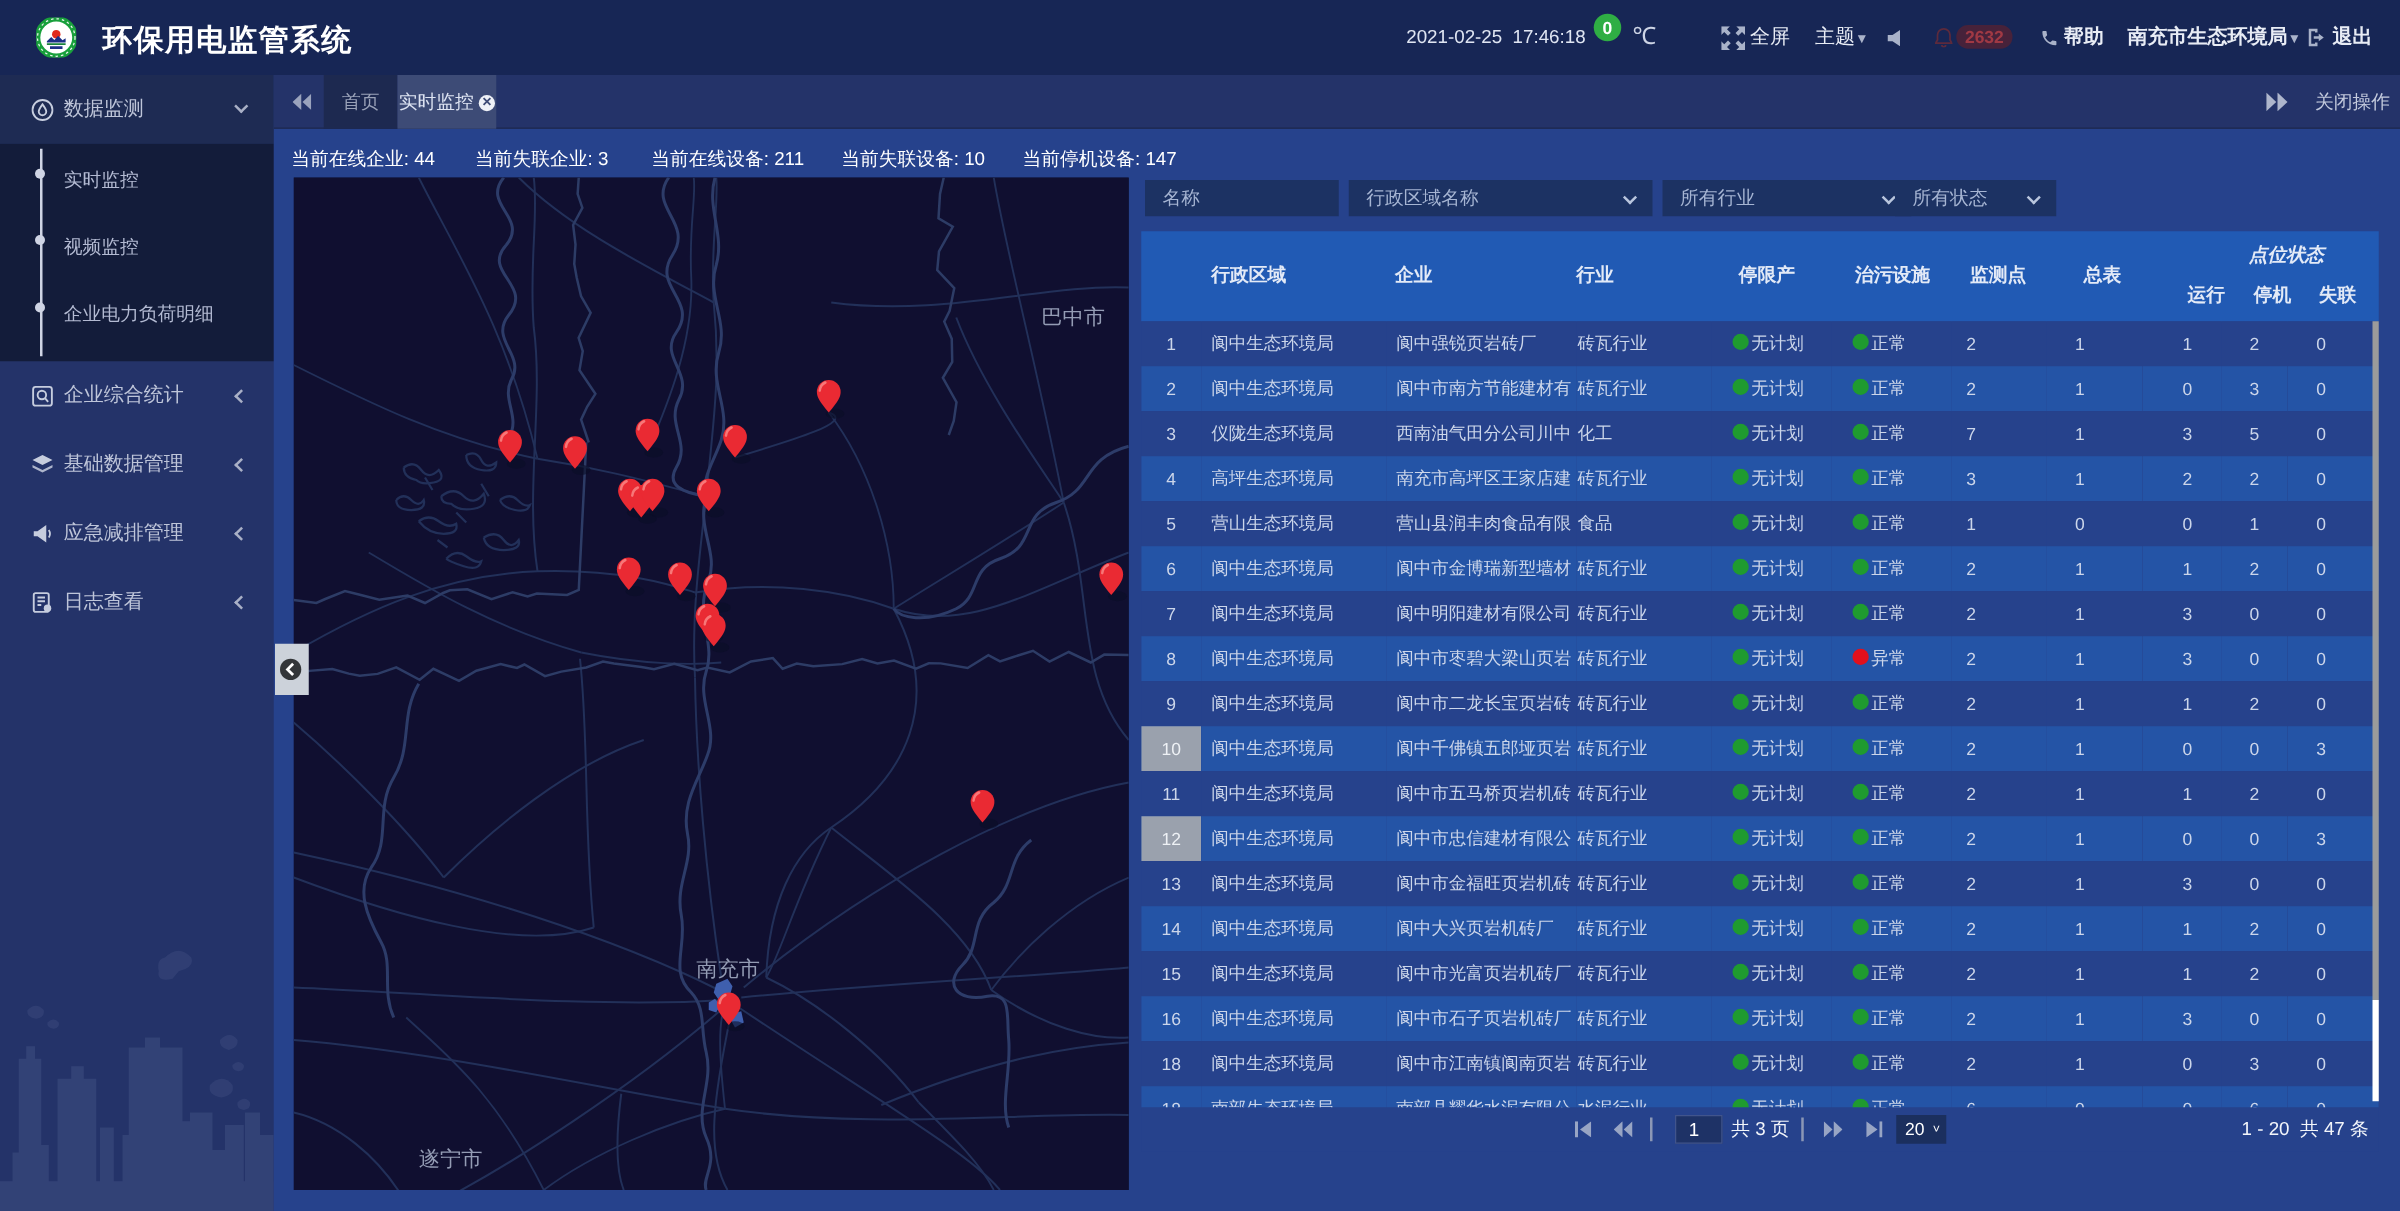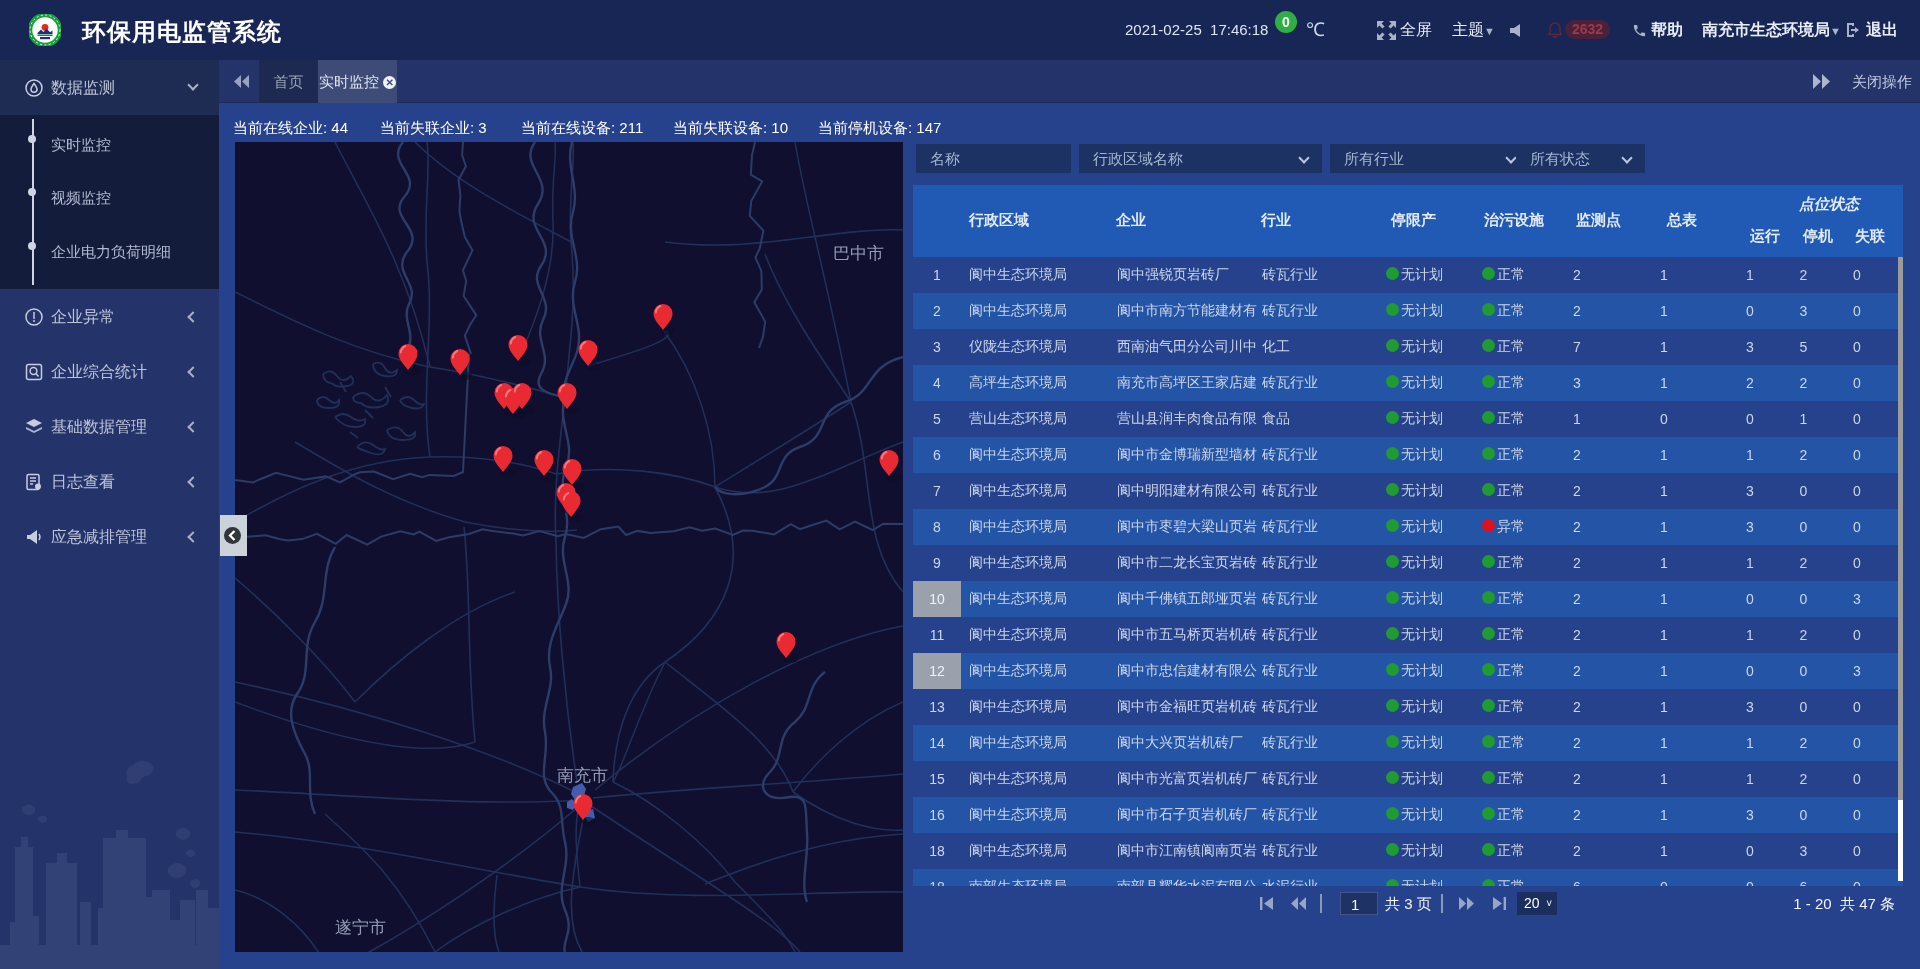--- a/index.html
+++ b/index.html
@@ -121,59 +121,50 @@
         <span class="dot"></span>
         <span class="stxt">企业电力负荷明细</span>
       </div>
     <div class="subitem" style="top:56px;">
         <span class="dot"></span>
         <span class="stxt">视频监控</span>
       </div>
   </div>
   <div class="menu-item">
     <svg class="micon" viewBox="0 0 18 18" fill="none" stroke="#c6cdde" stroke-width="1.5">
-      <circle cx="9" cy="9" r="8"></circle>
-        <path d="M9 4.5 v6" stroke-linecap="round"></path>
-        <circle cx="9" cy="13" r="1" fill="#c6cdde" stroke="none"></circle>
-    </svg>
-    <span class="txt">企业异常</span>
-      <span class="chev cleft"></span>
-  </div>
-  <div class="menu-item">
-    <svg class="micon" viewBox="0 0 18 18" fill="none" stroke="#c6cdde" stroke-width="1.5">
       <rect x="1.5" y="1.5" width="15" height="15" rx="2"></rect>
       <circle cx="8.5" cy="8" r="3.4"></circle>
         <path d="M11 10.5 L13.5 13.5"></path>
     </svg>
     <span class="txt">企业综合统计</span>
       <span class="chev cleft"></span>
   </div>
   <div class="menu-item">
     <svg class="micon" viewBox="0 0 18 18" fill="#c6cdde">
       <path d="M9 1 L17 5 L9 9 L1 5 Z"></path>
       <path d="M1 9 L9 13 L17 9 L17 11 L9 15 L1 11 Z" opacity="0.85"></path>
     </svg>
     <span class="txt">基础数据管理</span>
+      <span class="chev cleft"></span>
+  </div>
+  <div class="menu-item">
+    <svg class="micon" viewBox="0 0 18 18" fill="#c6cdde">
+      <path d="M2 7 h3 l7-5 v14 l-7-5 H2 Z"></path>
+      <path d="M14 6 q2 3 0 6" stroke="#c6cdde" stroke-width="1.4" fill="none"></path>
+    </svg>
+    <span class="txt">应急减排管理</span>
       <span class="chev cleft"></span>
   </div>
   <div class="menu-item">
     <svg class="micon" viewBox="0 0 18 18" fill="none" stroke="#c6cdde" stroke-width="1.5">
       <rect x="2" y="1.5" width="12" height="15" rx="1.5"></rect>
       <path d="M5 5 h6 M5 8 h6 M5 11 h3"></path>
       <circle cx="13" cy="13.5" r="3" fill="#c6cdde" stroke="none"></circle>
     </svg>
     <span class="txt">日志查看</span>
-      <span class="chev cleft"></span>
-  </div>
-  <div class="menu-item">
-    <svg class="micon" viewBox="0 0 18 18" fill="#c6cdde">
-      <path d="M2 7 h3 l7-5 v14 l-7-5 H2 Z"></path>
-      <path d="M14 6 q2 3 0 6" stroke="#c6cdde" stroke-width="1.4" fill="none"></path>
-    </svg>
-    <span class="txt">应急减排管理</span>
       <span class="chev cleft"></span>
   </div>
 
   <svg class="abs" style="left:0;top:690px;" width="219" height="219" viewBox="0 0 219 219">
     <g fill="#8f9cc7" opacity="0.11">
       <path d="M132 16 q11-11 21 0 q3 8 -10 11 l-5 6 q-13 3 -11-6 q-2-10 5-11Z"></path>
       <path d="M168 118 q10-10 18 0 q2 8 -9 10 q-11-2 -9-10Z"></path>
       <path d="M176 82 q8-8 14 0 q1 6 -7 8 q-8-2 -7-8Z"></path>
       <path d="M22 58 q7-7 13 0 q1 6 -6 7 q-8-1 -7-7Z"></path>
       <path d="M38 68 q5-5 9 0 q1 4 -4 5 q-6-1 -5-5Z"></path>

